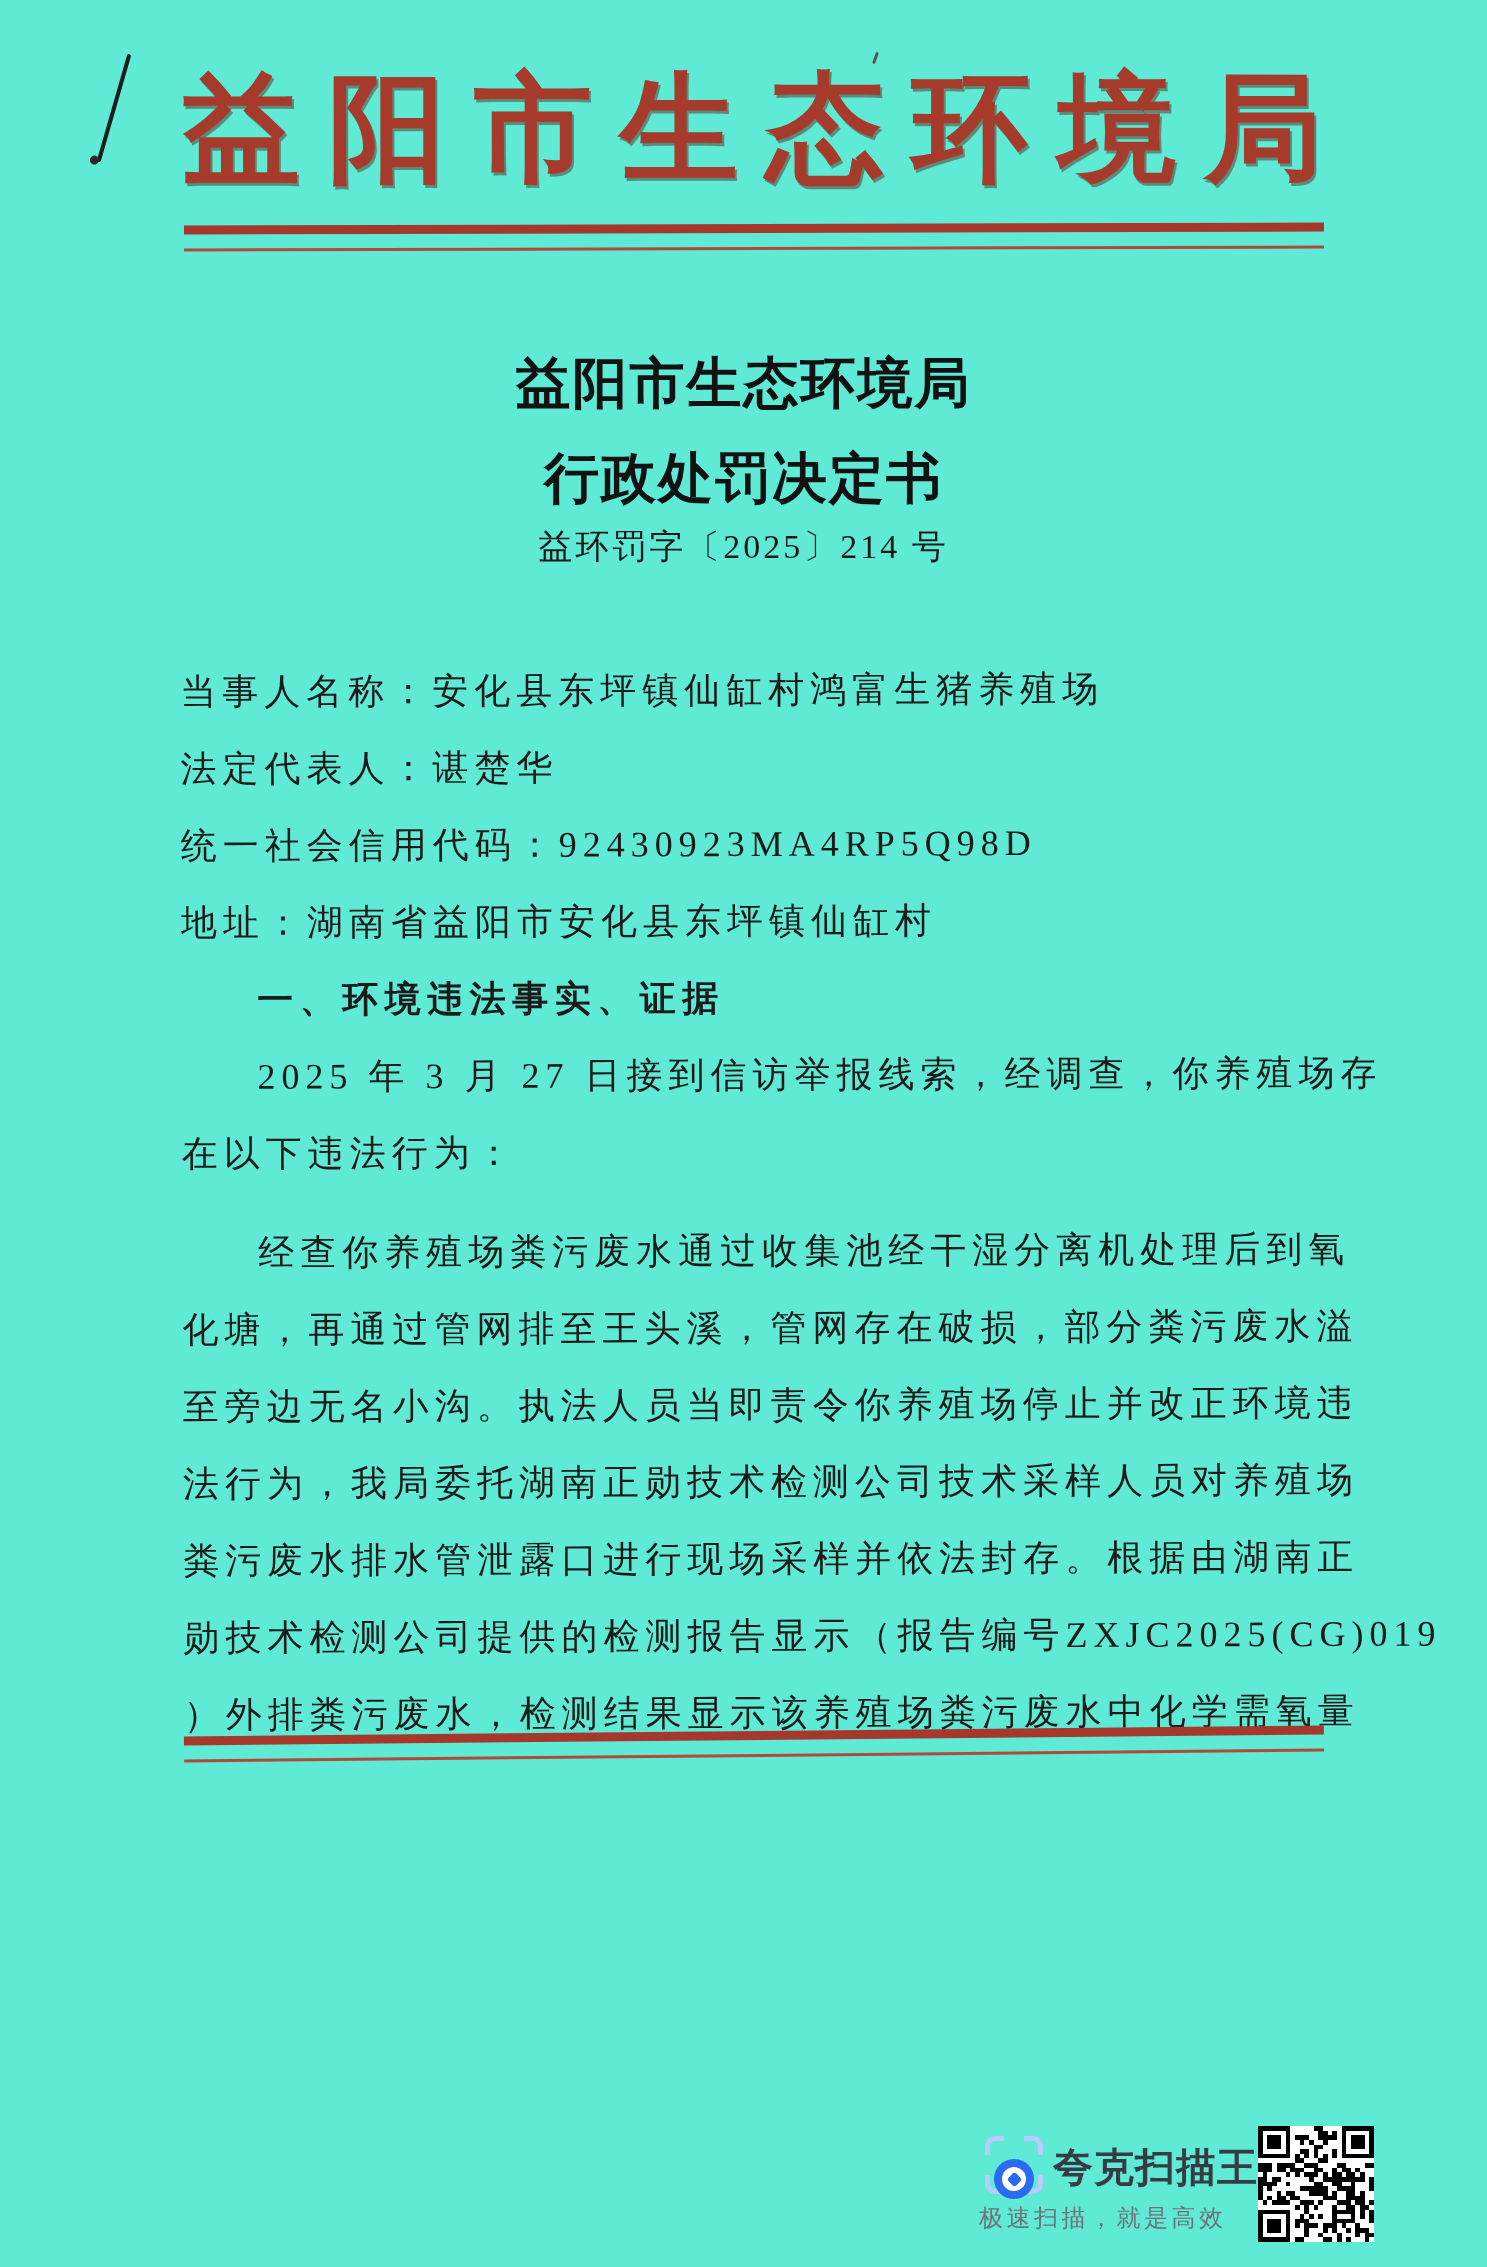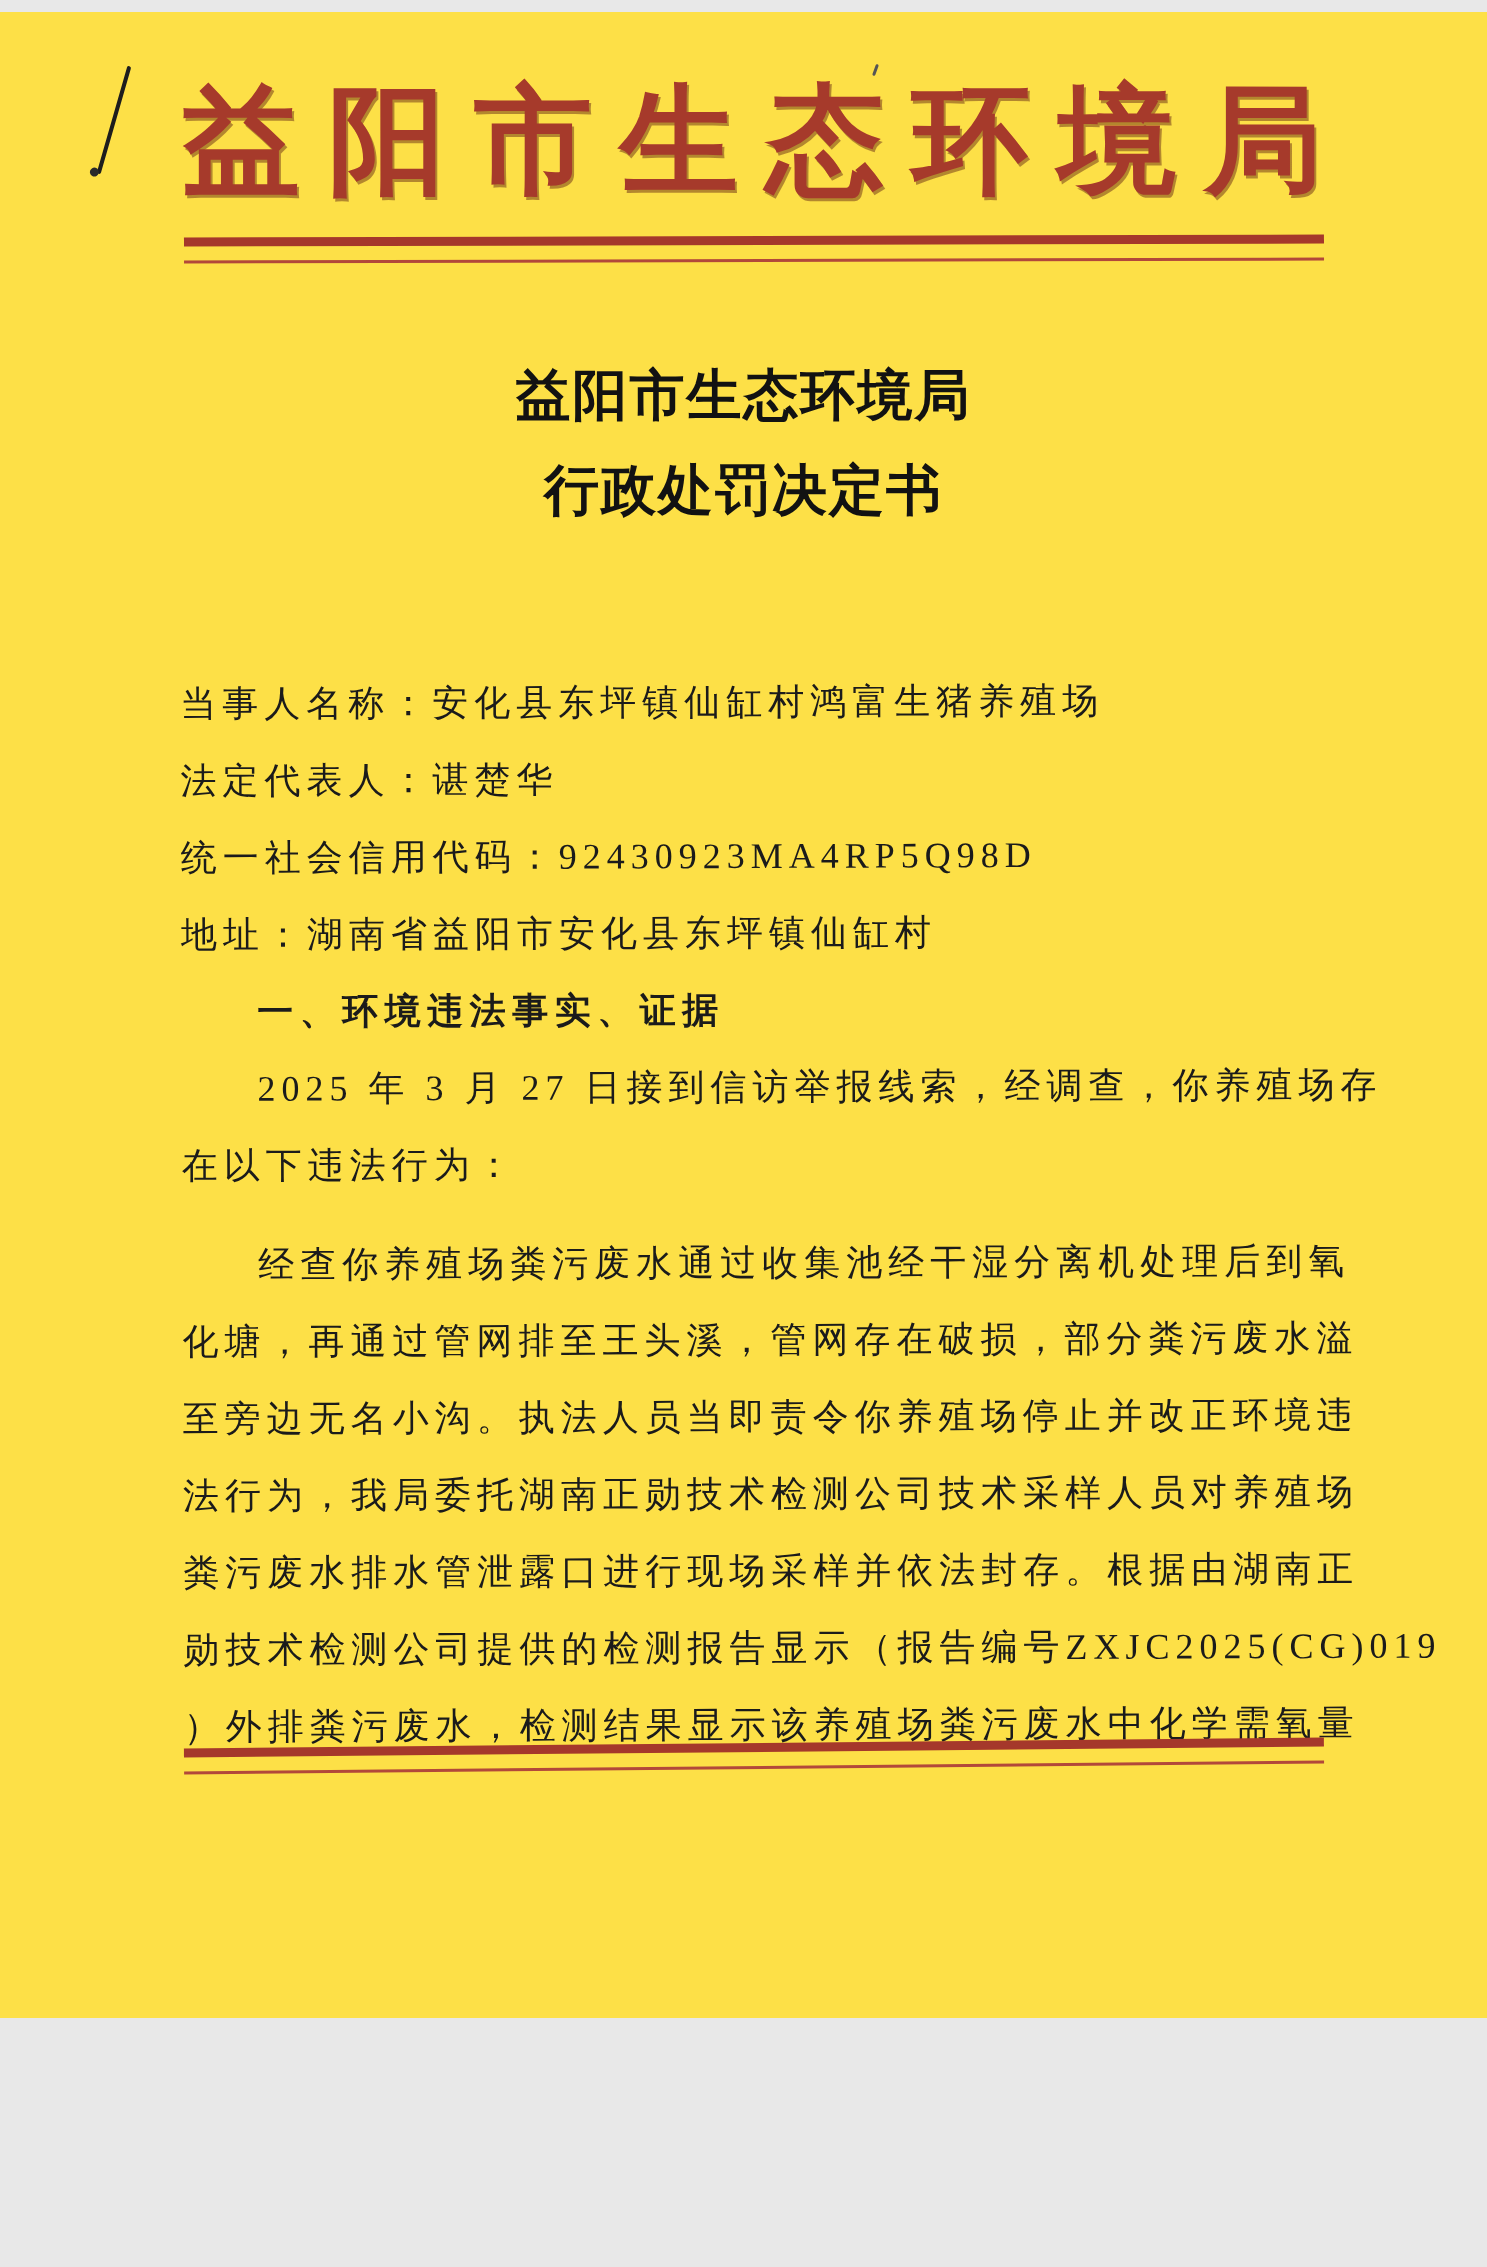--- a/index.html
+++ b/index.html
@@ -1,20 +1,20 @@
 <!DOCTYPE html>
 <html><head>
 <meta charset="utf-8">
 <style>
   html,body{margin:0;padding:0;background:#e8e8e8;}
   .page{
     position:relative;
-    width:1487px;height:2006px;
-    margin:12px auto;
-    background:#fde047;
+    width:1487px;height:2267px;
+    margin:0 auto;
+    background:#5eead4;
     overflow:hidden;
     font-family:"Liberation Serif","DejaVu Serif",serif;
   }
 
   
   .pen-mark{
     position:absolute;left:112px;top:52px;width:4px;height:112px;
     background:#1d1d1d;border-radius:3px;transform:rotate(16deg);
   }
   .pen-mark::after{
@@ -108,20 +108,21 @@
 
   <div class="letterhead">益阳市生态环境局</div>
 
   <div class="rule rule-top"></div>
 
   <div class="doc-title">
     <div>益阳市生态环境局</div>
     <div>行政处罚决定书</div>
   </div>
 
+  <div class="doc-number">益环罚字〔2025〕214 号</div>
 
   <div class="body-text">
     <div>
       <div class="line">当事人名称：安化县东坪镇仙缸村鸿富生猪养殖场</div>
       <div class="line">法定代表人：谌楚华</div>
       <div class="line">统一社会信用代码：92430923MA4RP5Q98D</div>
       <div class="line">地址：湖南省益阳市安化县东坪镇仙缸村</div>
       <div class="line indent bold">一、环境违法事实、证据</div>
       <div class="line indent">2025 年 3 月 27 日接到信访举报线索，经调查，你养殖场存</div>
       <div class="line">在以下违法行为：</div>

